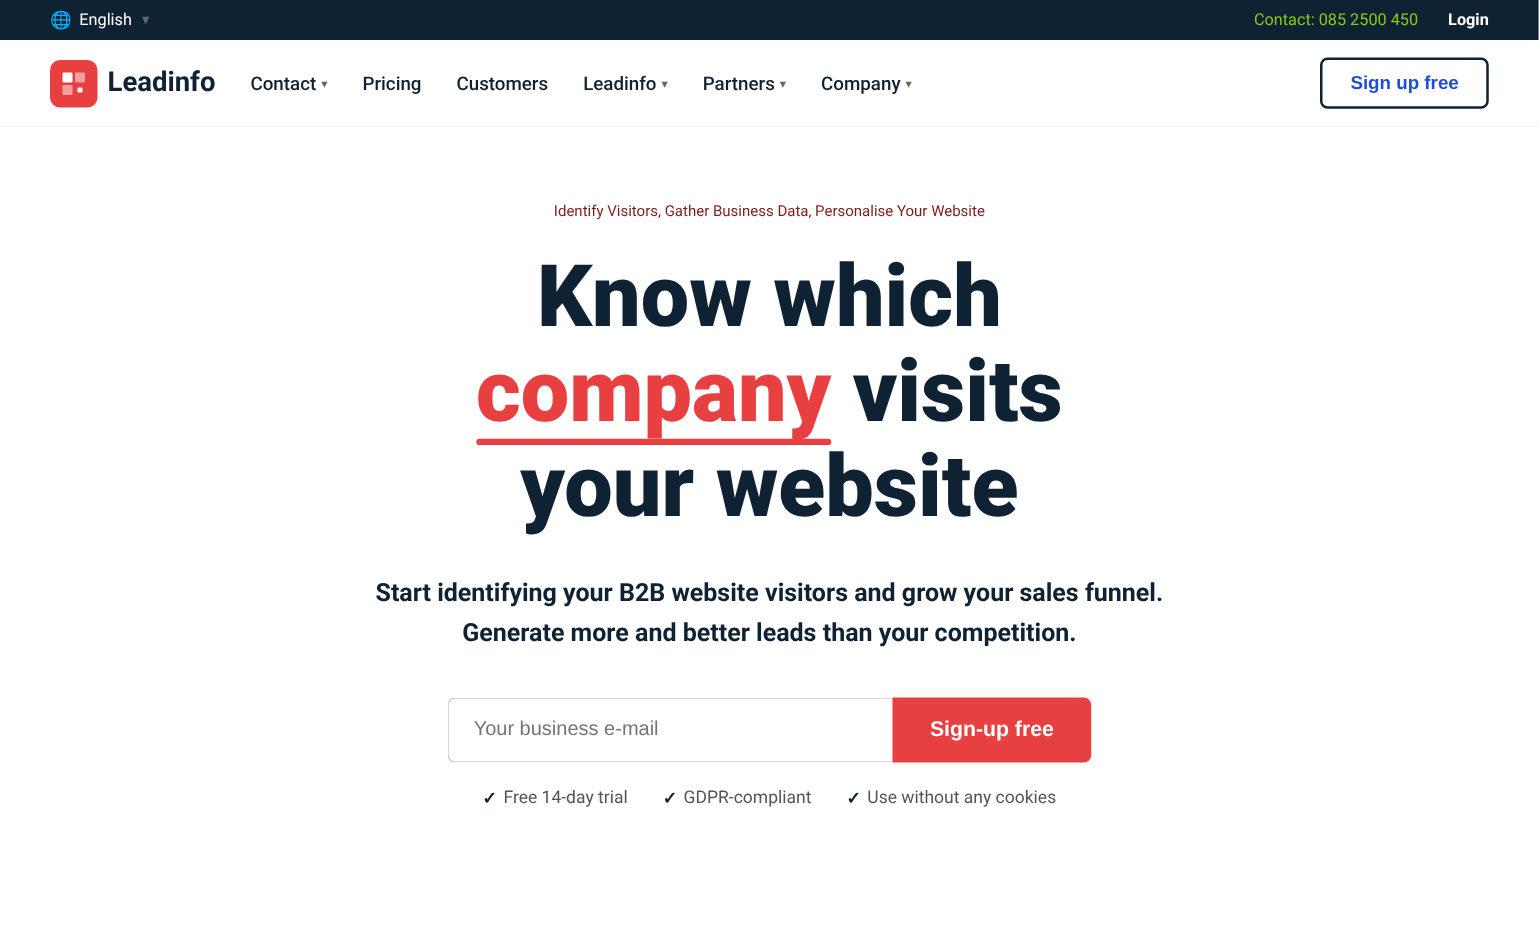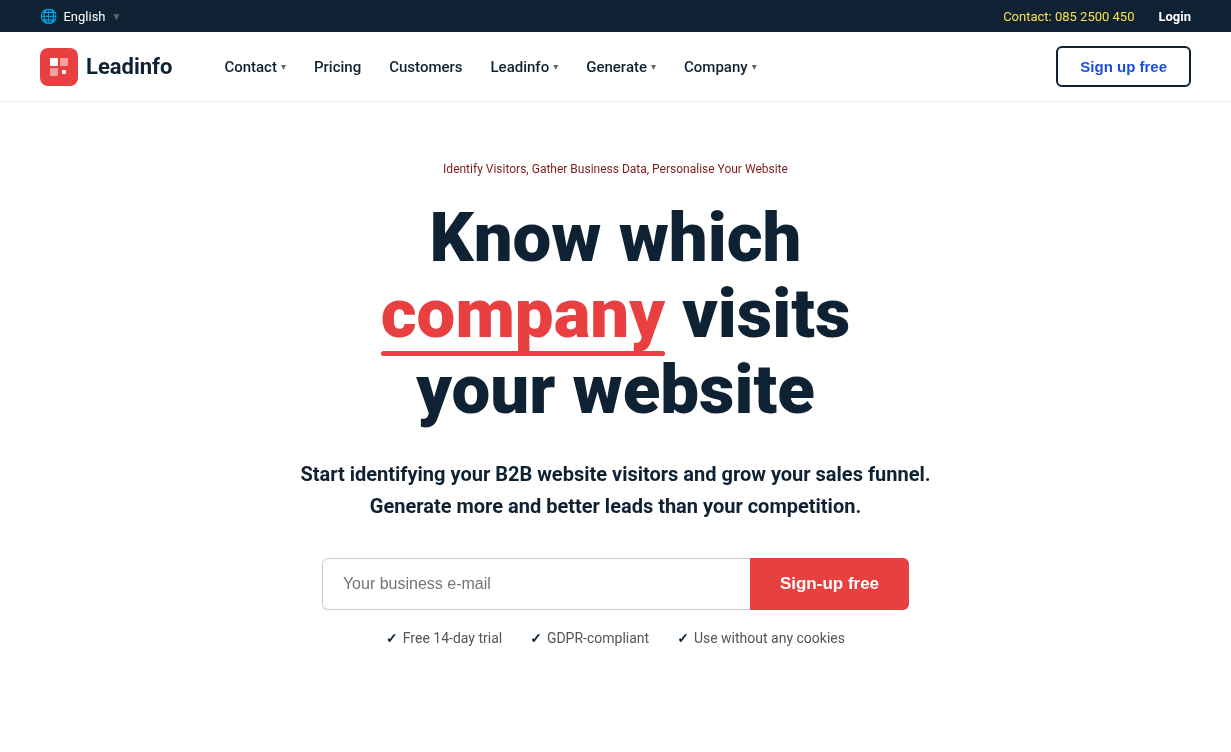--- a/index.html
+++ b/index.html
@@ -21,36 +21,36 @@
       align-items: center;
       gap: 6px;
       cursor: pointer;
     }
     .globe-icon { font-size: 14px; }
     .top-bar-right {
       display: flex;
       align-items: center;
       gap: 24px;
     }
-    .contact-text { color: #fde047; text-align: center; }
+    .contact-text { color: #84cc16; text-align: center; }
     .login-link { color: #fff; text-decoration: none; font-weight: 700; }
 
     
     .nav {
       display: flex;
       align-items: center;
       justify-content: space-between;
       padding: 0 40px;
       height: 70px;
       border-bottom: 1px solid #eee;
       background: #fff;
     }
     .nav-left {
       display: flex;
-      gap: 40px;
+      gap: 16px;
     }
     .logo {
       display: flex;
       align-items: center;
       gap: 8px;
       text-decoration: none;
       color: #0f2233;
       font-size: 22px;
       font-weight: 700;
     }
@@ -139,21 +139,21 @@
       line-height: 1.6;
       font-weight: 700;
     }
     .hero-form {
       display: flex;
       justify-content: center;
       gap: 0;
       margin-bottom: 20px;
     }
     .email-input {
-      width: 428px;
+      width: 356px;
       padding: 3px 20px;
       border: 1.5px solid #ccc;
       border-right: none;
       border-radius: 6px 0 0 6px;
       font-size: 16px;
       color: #737373;
       outline: none;
     }
     .signup-free-btn {
       background: #e84040;
@@ -218,21 +218,21 @@
         <span>Pricing</span>
       </a>
       <a class="nav-link" href="#">
         <span>Customers</span>
       </a>
       <a class="nav-link" href="#">
         <span>Leadinfo</span>
         <span class="chevron">▾</span>
       </a>
       <a class="nav-link" href="#">
-        <span>Generate</span>
+        <span>Partners</span>
         <span class="chevron">▾</span>
       </a>
       <a class="nav-link" href="#">
         <span>Company</span>
         <span class="chevron">▾</span>
       </a>
     </div>
   </div>
   <button class="signup-btn">Sign up free</button>
 </nav>

